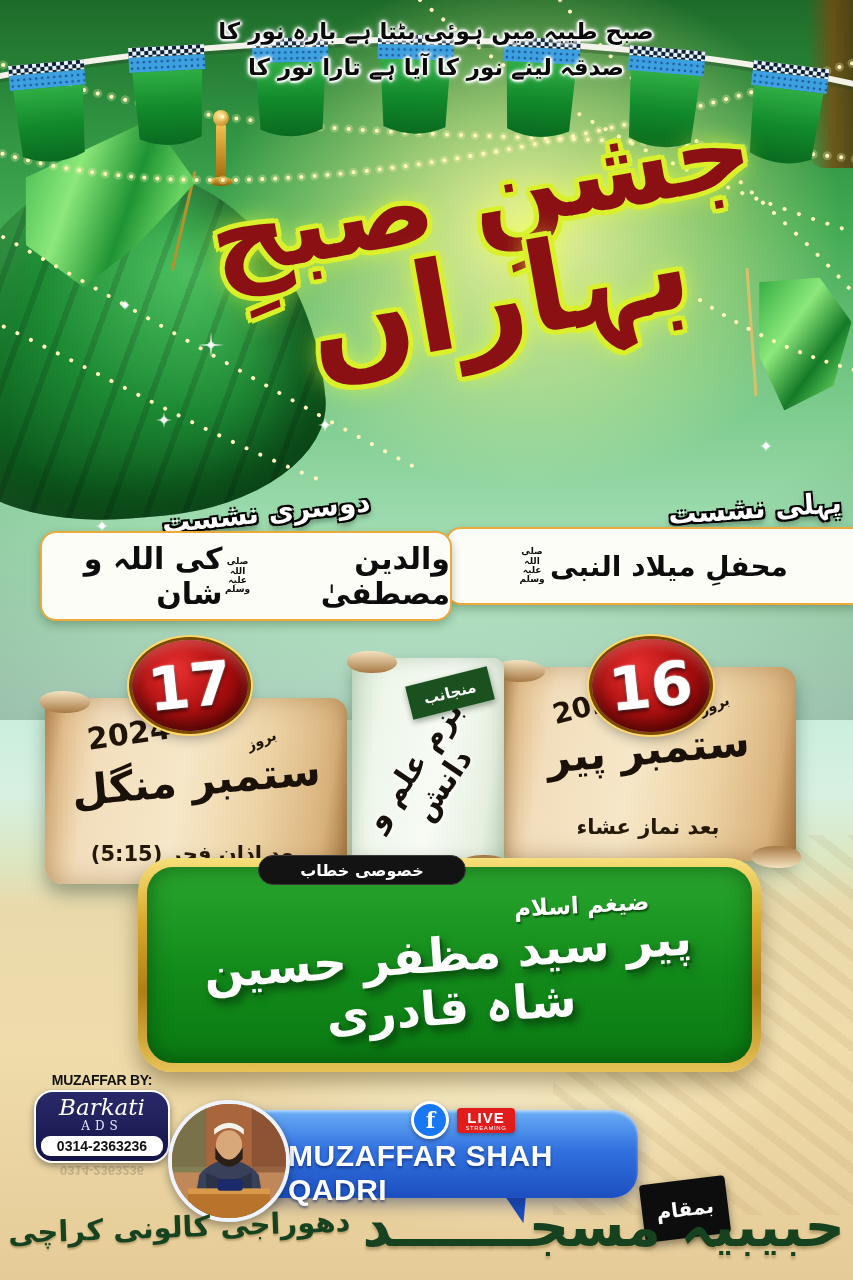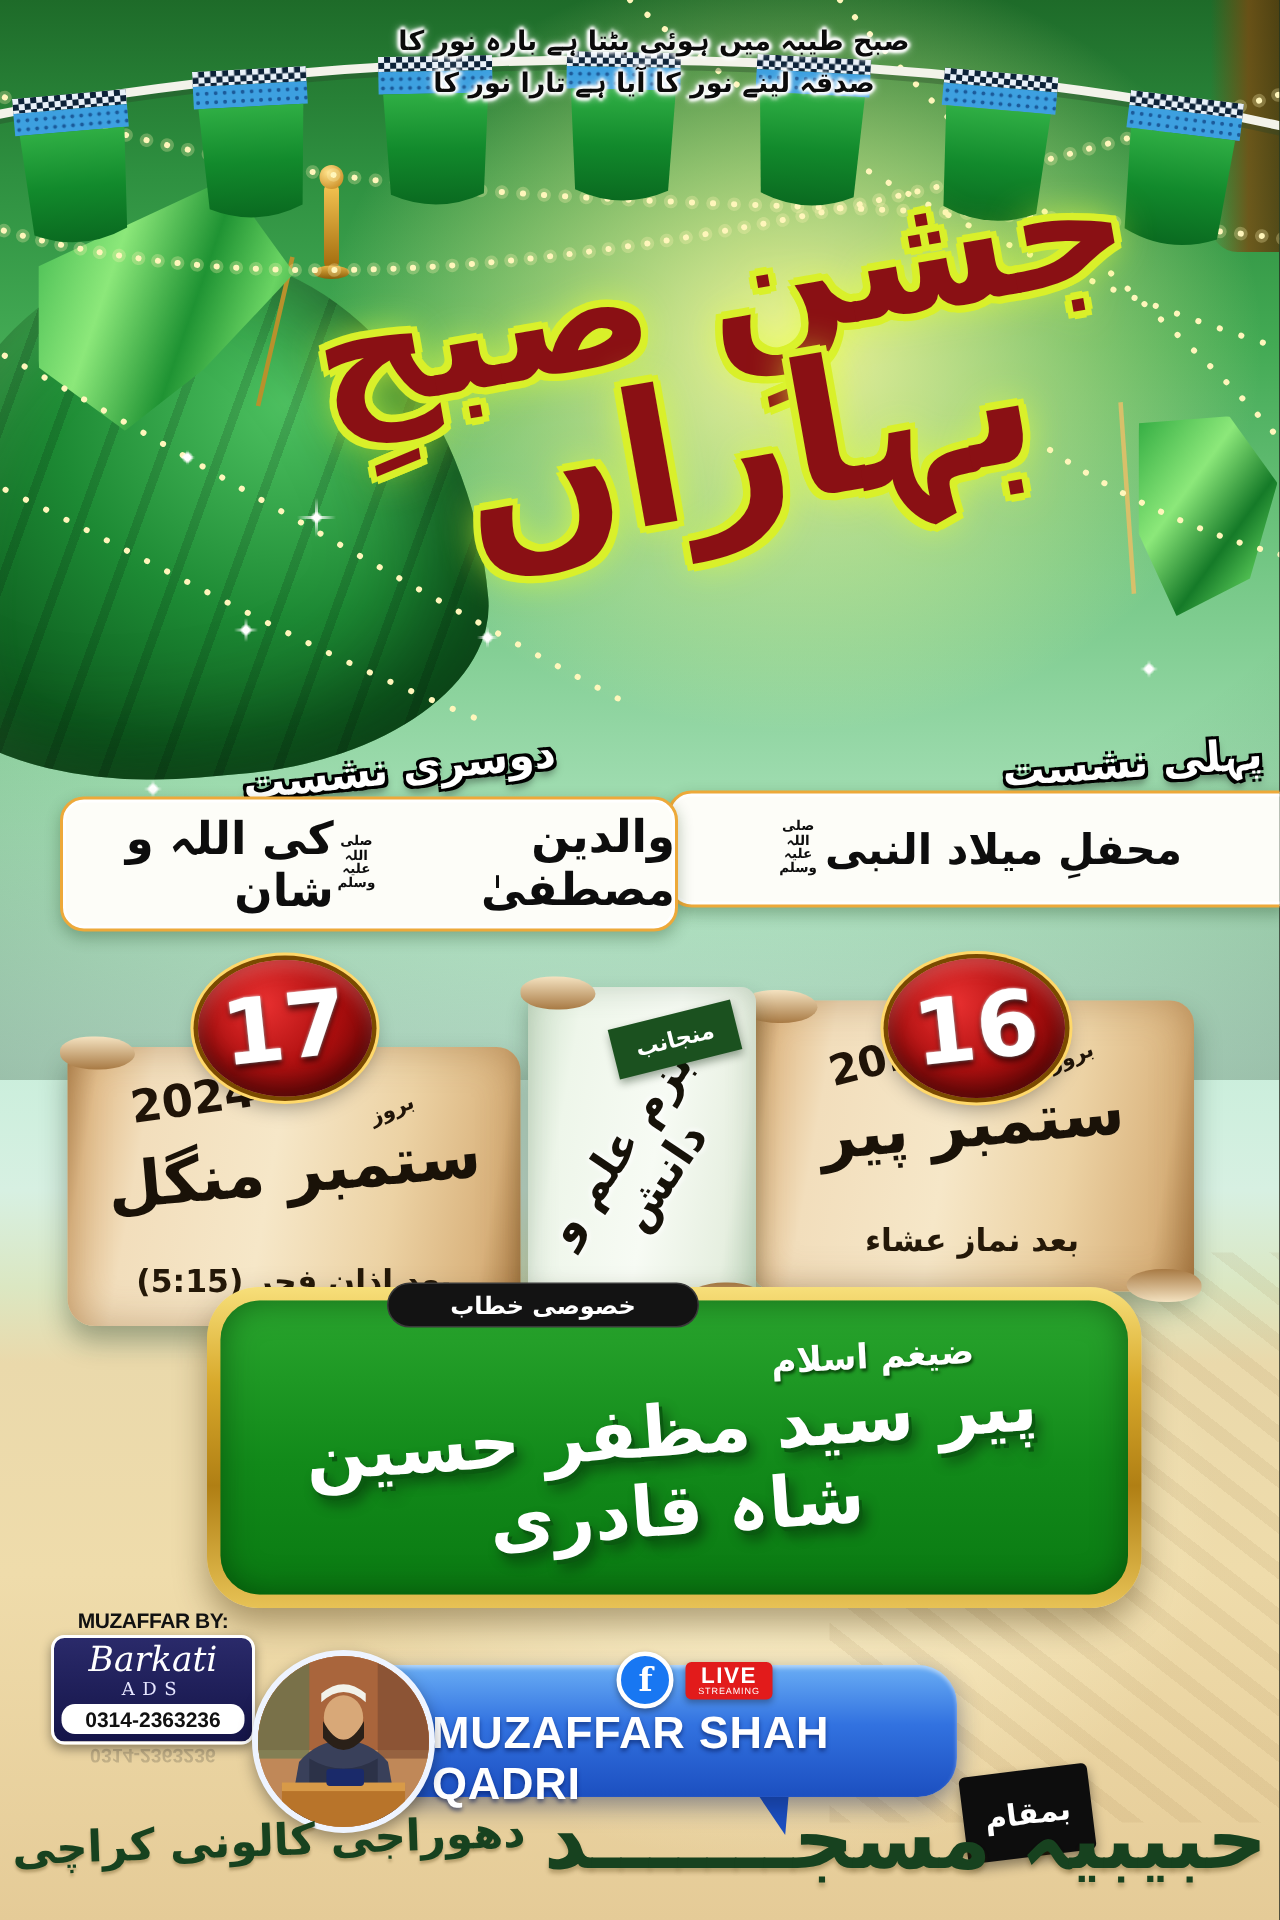--- a/index.html
+++ b/index.html
@@ -54,21 +54,21 @@
       background:radial-gradient(circle at 50% 50%, #fff 0 2px, rgba(255,255,255,0) 4px);}
   .sp::before,.sp::after{content:"";position:absolute;}
   .sp::before{left:50%;top:0;width:2px;height:100%;transform:translateX(-50%);
       background:linear-gradient(to bottom,transparent,rgba(255,255,255,.95) 45%,rgba(255,255,255,.95) 55%,transparent);}
   .sp::after{top:50%;left:0;height:2px;width:100%;transform:translateY(-50%);
       background:linear-gradient(to right,transparent,rgba(255,255,255,.95) 45%,rgba(255,255,255,.95) 55%,transparent);}
 
   
   .urdu{direction:rtl;font-family:"DejaVu Sans",sans-serif;}
   .couplet{left:186px;top:14px;width:500px;text-align:center;font-weight:bold;
-      font-size:18px;line-height:1.55;color:#0b0b0b;
+      font-size:23px;line-height:1.55;color:#0b0b0b;
       text-shadow:0 0 5px #fff,0 0 7px #fff,-2px 0 2px #fff,2px 0 2px #fff,0 2px 2px #fff,0 -2px 2px #fff;}
   .title{left:200px;top:138px;width:580px;text-align:center;transform:rotate(-10deg);
       color:#8a1014;font-weight:bold;line-height:1.02;
       text-shadow:-5px 0 0 #d9f02a,5px 0 0 #d9f02a,0 -5px 0 #d9f02a,0 5px 0 #d9f02a,
                   -4px -4px 0 #d9f02a,4px 4px 0 #d9f02a,-4px 4px 0 #d9f02a,4px -4px 0 #d9f02a,
                   0 0 26px rgba(225,255,60,.95);}
   .title .t1{font-size:108px;}
   .title .t2{font-size:124px;margin-top:-14px;}
   .subtitle{left:230px;top:440px;width:420px;text-align:center;font-size:44px;font-weight:bold;color:#101010;
       text-shadow:-3px 0 0 #d9f02a,3px 0 0 #d9f02a,0 -3px 0 #d9f02a,0 3px 0 #d9f02a,
@@ -131,21 +131,21 @@
   .banner-hon{position:absolute;right:112px;top:34px;color:#fff;font-size:23px;font-weight:bold;
       transform:rotate(-3deg);text-shadow:1px 2px 2px rgba(0,40,0,.7);}
   .banner-name{position:absolute;left:14px;right:14px;top:44px;bottom:10px;display:flex;align-items:center;
       justify-content:center;text-align:center;transform:rotate(-4deg);color:#fff;font-size:47px;
       font-weight:bold;line-height:1.12;
       text-shadow:2px 3px 0 #0a5a10, 4px 6px 9px rgba(0,0,0,.45);}
 
   
   .designed{left:26px;top:1072px;width:152px;text-align:center;font-family:"Liberation Sans",sans-serif;}
   .d-label{font-size:14px;font-weight:bold;color:#111;letter-spacing:-.3px;}
-  .d-box{margin:2px 8px 0;background:linear-gradient(#2a2a6a,#141448);border:2px solid #fff;border-radius:9px;
+  .d-box{margin:2px 8px 0;background:linear-gradient(#2a2a6a,#141448);border:2px solid #fff;border-radius:19px;
       box-shadow:0 3px 7px rgba(0,0,0,.4);padding:3px 5px 5px;text-align:center;}
   .d-brand{font-family:"DejaVu Serif",serif;font-style:italic;font-size:23px;color:#fff;line-height:1.05;}
   .d-sub{font-family:"DejaVu Serif",serif;font-size:12px;color:#e6e6ff;letter-spacing:5px;}
   .d-phone{margin-top:3px;background:#fff;border-radius:9px;font-weight:bold;font-size:14px;color:#111;padding:2px 0;}
   .d-reflect{opacity:.2;transform:scaleY(-1);font-weight:bold;font-size:13px;color:#222;}
 
   
   .live-bar{left:226px;top:1110px;width:412px;height:88px;border-radius:26px;
       background:linear-gradient(180deg,#6aaef5 0%,#3272e0 45%,#1c4fc0 100%);
       box-shadow:0 6px 16px rgba(10,30,90,.45), inset 0 2px 3px rgba(255,255,255,.5);

